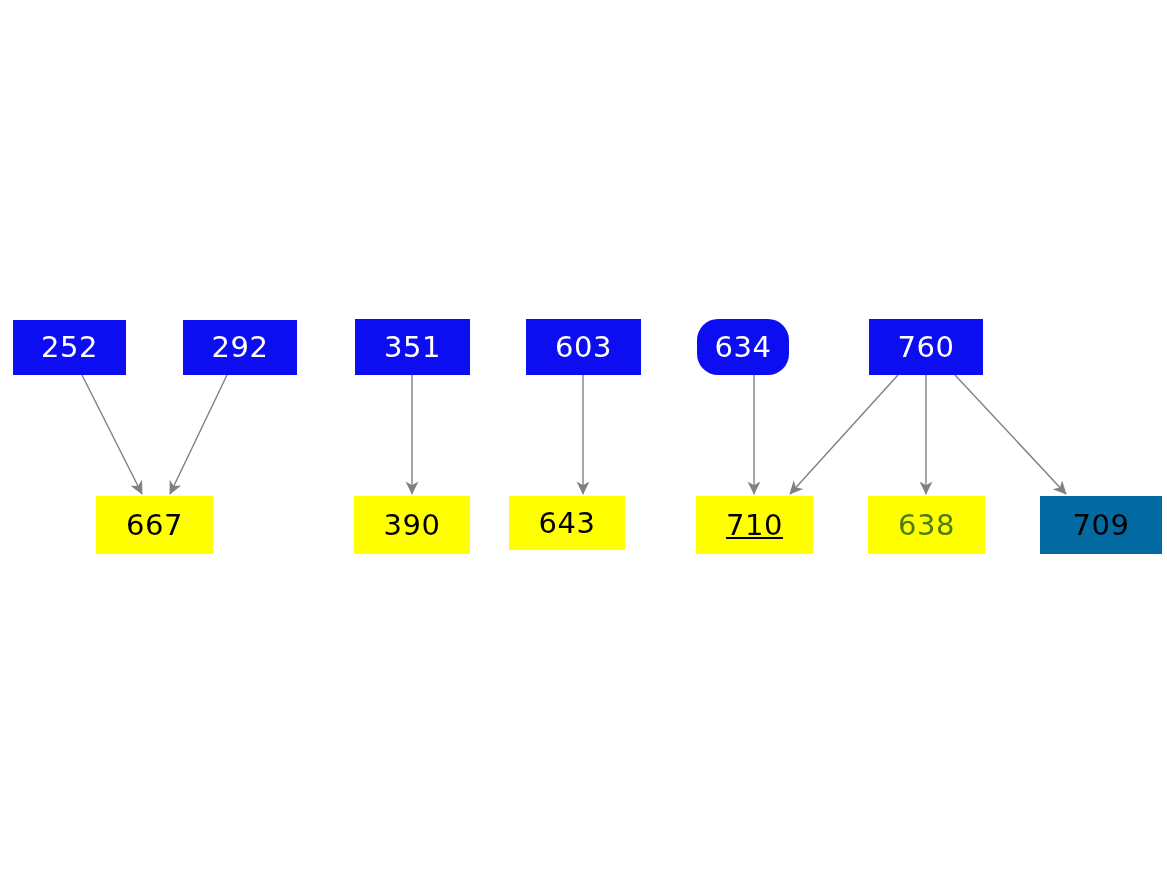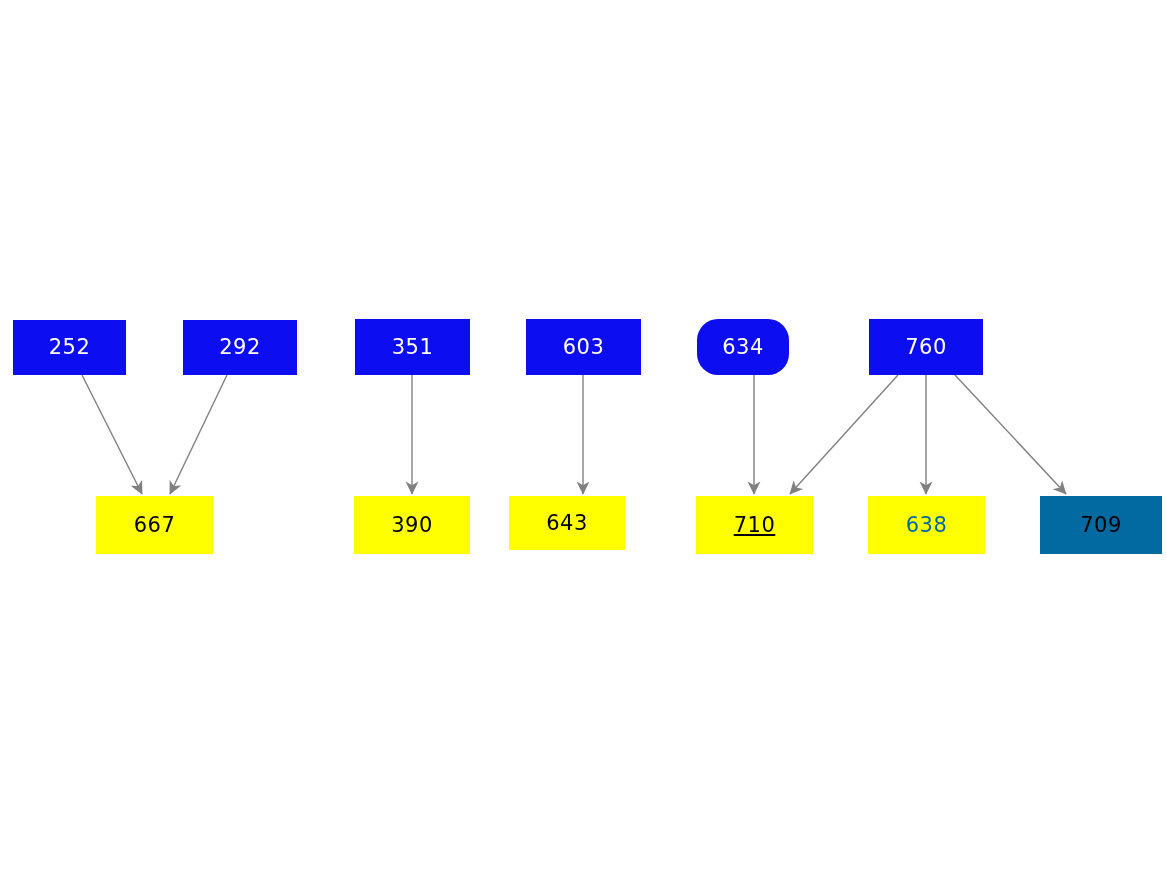--- a/index.html
+++ b/index.html
@@ -24,21 +24,21 @@
     width: 1167px;
     height: 875px;
     pointer-events: none;
   }
   .node {
     position: absolute;
     box-sizing: border-box;
     display: flex;
     align-items: center;
     justify-content: center;
-    font-size: 21px;
+    font-size: 29px;
     line-height: 1;
     letter-spacing: 0.5px;
     user-select: none;
   }
   .node.source {
     background: #0d0df2;
     color: #ffffff;
   }
   .node.target {
     background: #ffff00;
@@ -92,21 +92,21 @@
       </div>
       <div class="node target" style="left: 354px; top: 496px; width: 116px; height: 58px; background: rgb(255, 255, 0); color: rgb(0, 0, 0);">
         <span>390</span>
       </div>
       <div class="node target" style="left: 509px; top: 496px; width: 116px; height: 54px; background: rgb(255, 255, 0); color: rgb(0, 0, 0);">
         <span>643</span>
       </div>
       <div class="node target" style="left: 696px; top: 496px; width: 117px; height: 58px; background: rgb(255, 255, 0); color: rgb(0, 0, 0); text-decoration: underline;">
         <span>710</span>
       </div>
-      <div class="node target" style="left: 868px; top: 496px; width: 117px; height: 58px; background: rgb(255, 255, 0); color: #0369a1;">
+      <div class="node target" style="left: 868px; top: 496px; width: 117px; height: 58px; background: rgb(255, 255, 0); color: #4d7c0f;">
         <span>638</span>
       </div>
       <div class="node target" style="left: 1040px; top: 496px; width: 122px; height: 58px; background: #0369a1; color: rgb(0, 0, 0);">
         <span>709</span>
       </div>
     </div>
 
 </div>
 
 </body></html>

